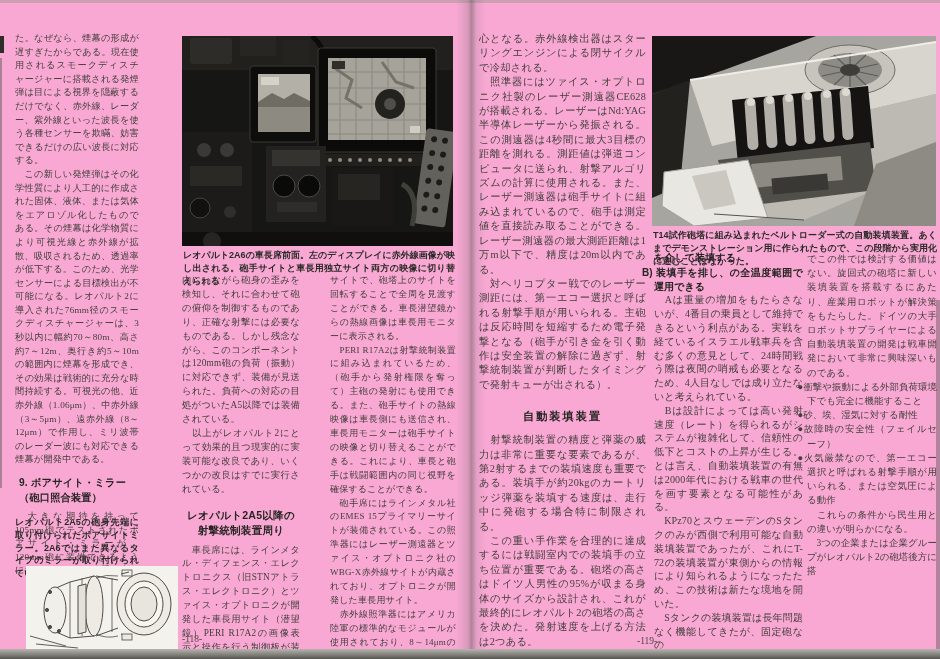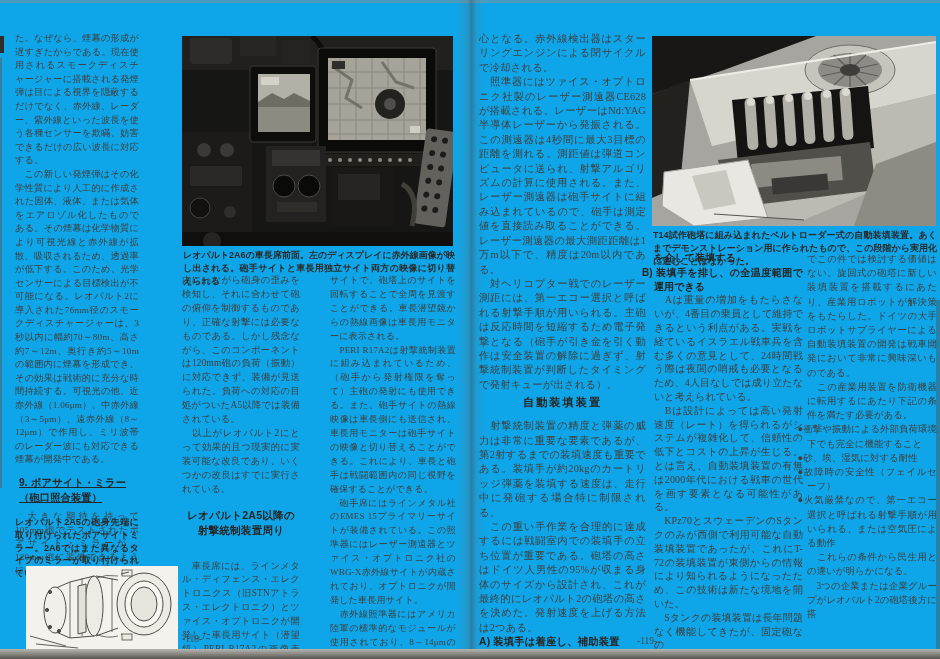--- a/index.html
+++ b/index.html
@@ -1,33 +1,33 @@
 <!DOCTYPE html>
 <html><head>
 <meta charset="utf-8">
 <style>
   html,body{margin:0;padding:0;background:#888;}
-  #stage{position:relative;width:940px;height:659px;background:#0ea5e9;overflow:hidden;
+  #stage{position:relative;width:940px;height:659px;background:#f9a8d4;overflow:hidden;
          font-family:"Liberation Serif","DejaVu Serif",serif;color:#403e3a;}
   .abs{position:absolute;}
   
   .col{position:absolute;text-align:justify;text-justify:inter-character;}
   .col p{margin:0;padding:0;}
   #colA{left:15px;top:32px;width:124px;font-size:9.2px;line-height:13.6px;letter-spacing:.2px;}
   #colB{left:182px;top:274px;width:118px;font-size:9.3px;line-height:13.9px;letter-spacing:.2px;}
   #colC{left:330px;top:274px;width:126px;font-size:9px;line-height:13.9px;letter-spacing:.2px;}
   #colD{left:479px;top:32px;width:167px;font-size:10.3px;line-height:14.4px;letter-spacing:.2px;}
   #colE{left:654px;top:252px;width:149px;font-size:10px;line-height:13.8px;letter-spacing:.1px;}
   #colF{left:807px;top:252px;width:130px;font-size:9.4px;line-height:14.2px;letter-spacing:.1px;}
   
   .hc{font-family:"Liberation Sans","DejaVu Sans",sans-serif;font-weight:bold;text-align:center;color:#262522;}
-  #colB .hc{font-size:10.6px;line-height:15px;margin:11px 0 22px;}
-  #colD .hc{font-size:11.2px;line-height:15px;margin:3px 0 9px;letter-spacing:2px;}
+  #colB .hc{font-size:10.6px;line-height:15px;margin:11px 0 6px;}
+  #colD .hc{font-size:11.2px;line-height:15px;margin:17px 0 9px;letter-spacing:2px;}
   .h9{font-family:"Liberation Sans","DejaVu Sans",sans-serif;font-weight:bold;font-size:10.2px;
-      line-height:14.5px;color:#262522;margin:9px 0 5px;text-align:left;padding-left:4px;text-decoration:underline;}
+      line-height:14.5px;color:#262522;margin:9px 0 5px;text-align:left;padding-left:4px;}
   
   .itemA{font-family:"Liberation Sans","DejaVu Sans",sans-serif;font-weight:bold;color:#262522;padding-left:10px;}
   .itemAcont{font-family:Liberation Mono, monospace;font-weight:bold;color:#262522;padding-left:22px;}
   .itemB{font-family:"Liberation Sans","DejaVu Sans",sans-serif;font-weight:bold;color:#262522;
          padding-left:22px;text-indent:-12px;}
   .bullet{padding-left:1em;text-indent:-1em;}
   
   .cap{position:absolute;font-family:"Liberation Sans","DejaVu Sans",sans-serif;font-weight:bold;
        font-size:9px;line-height:12.8px;color:#2b2a28;text-align:justify;}
   
@@ -260,21 +260,20 @@
       <p class="itemAcont">を介して装填する</p>
       <p class="itemB">B) 装填手を排し、の全温度範囲で運用できる</p>
       <p>　Aは重量の増加をもたらさないが、4番目の乗員として維持できるという利点がある。実戦を経ているイスラエル戦車兵を含む多くの意見として、24時間戦う際は夜間の哨戒も必要となるため、4人目なしでは成り立たないと考えられている。</p>
       <p>　Bは設計によっては高い発射速度（レート）を得られるがシステムが複雑化して、信頼性の低下とコストの上昇が生じる。とは言え、自動装填装置の有無は2000年代における戦車の世代を画す要素となる可能性がある。</p>
       <p>　KPz70とスウェーデンのSタンクのみが西側で利用可能な自動装填装置であったが、これにT-72の装填装置が東側からの情報により知られるようになったため、この技術は新たな境地を開いた。</p>
       <p>　Sタンクの装填装置は長年問題なく機能してきたが、固定砲なの</p>
     </div>
 
     <div class="col" id="colF">
       <p>でこの件では検討する価値はない。旋回式の砲塔に新しい装填装置を搭載するにあたり、産業用ロボットが解決策をもたらした。ドイツの大手ロボットサプライヤーによる自動装填装置の開発は戦車開発において非常に興味深いものである。</p>
-      <p>　この産業用装置を防衛機器に転用するにあたり下記の条件を満たす必要がある。</p>
       <p class="bullet">●衝撃や振動による外部負荷環境下でも完全に機能すること</p>
       <p class="bullet">●砂、埃、湿気に対する耐性</p>
       <p class="bullet">●故障時の安全性（フェイルセーフ）</p>
       <p class="bullet">●火気厳禁なので、第一エコー選択と呼ばれる射撃手順が用いられる、または空気圧による動作</p>
       <p>　これらの条件から民生用との違いが明らかになる。</p>
       <p>　3つの企業または企業グループがレオパルト2の砲塔後方に搭</p>
     </div>
 
     <div class="pagenum" style="left:637px;top:636px;">-119-</div>
   </div>

